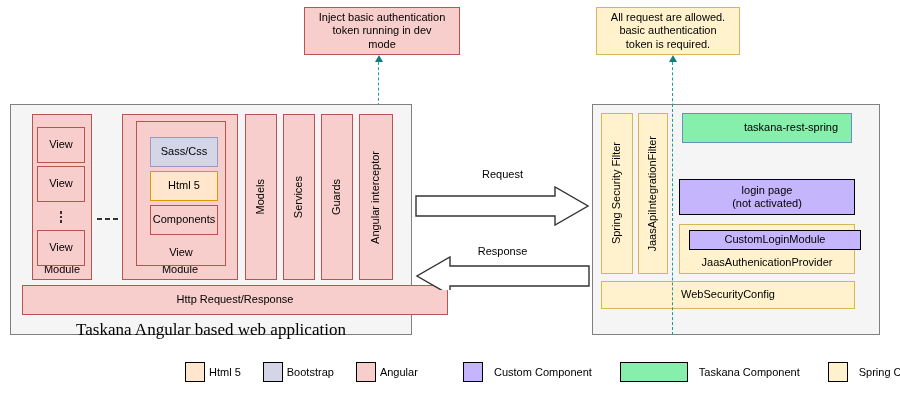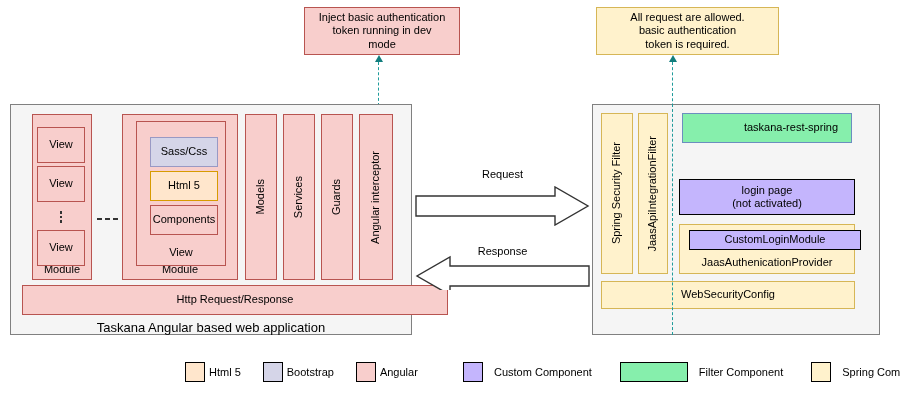--- a/index.html
+++ b/index.html
@@ -65,23 +65,24 @@
   .hdots {
     display: flex;
     align-items: center;
     justify-content: center;
     gap: 3px;
   }
   .hdots i { display:block; width: 5px; height: 1.5px; background: #333; }
 
   
   .panel-caption {
-    font-size: 13px;
+    font-size: 17px;
     text-align: center;
     white-space: nowrap;
+    font-family: Liberation Serif, serif;
   }
 
   
   .teal-line {
     border-left: 1.5px dashed #1f9b9b;
   }
   .teal-arrow {
     width: 0; height: 0;
     border-left: 4px solid transparent;
     border-right: 4px solid transparent;
@@ -117,21 +118,21 @@
 <div id="canvas">
 
   <div class="abs box c-angular" style="left:304px; top:7px; width:156px; height:48px; flex-direction:column; justify-content:center;">
     <span>Inject basic authentication</span>
     <span>token running in dev</span>
     <span>mode</span>
   </div>
   <div class="abs teal-line" style="left:378px; top:62px; height:44px;"></div>
   <div class="abs teal-arrow" style="left:375px; top:55px;"></div>
 
-  <div class="abs box c-spring" style="left:596px; top:7px; width:183px; height:48px; flex-direction:column; justify-content:center;">
+  <div class="abs box c-spring" style="left:596px; top:7px; width:144px; height:48px; flex-direction:column; justify-content:center;">
     <span>All request are allowed.</span>
     <span>basic authentication</span>
     <span>token is required.</span>
   </div>
   <div class="abs teal-line" style="left:672px; top:62px; height:60px;"></div>
   <div class="abs teal-arrow" style="left:669px; top:55px;"></div>
 
   <div class="abs c-panel" style="left:10px; top:104px; width:402px; height:231px; border:1px solid #808080;"></div>
 
   <div class="abs box c-angular label-bottom" style="left:32px; top:114px; width:60px; height:166px;">
@@ -256,21 +257,21 @@
     </div>
   </div>
 
   <div class="abs" style="left:463px; top:362px; display:flex; align-items:center; gap:28px;">
     <div class="legend-item">
       <span class="legend-swatch c-custom"></span>
       <span class="legend-text" style="padding-left:8px;">Custom Component</span>
     </div>
     <div class="legend-item">
       <span class="legend-swatch c-taskana"></span>
-      <span class="legend-text" style="padding-left:8px;">Filter Component</span>
+      <span class="legend-text" style="padding-left:8px;">Taskana Component</span>
     </div>
     <div class="legend-item">
       <span class="legend-swatch c-spring"></span>
       <span class="legend-text" style="padding-left:8px;">Spring Component</span>
     </div>
   </div>
 
 </div>
 
 </body></html>

